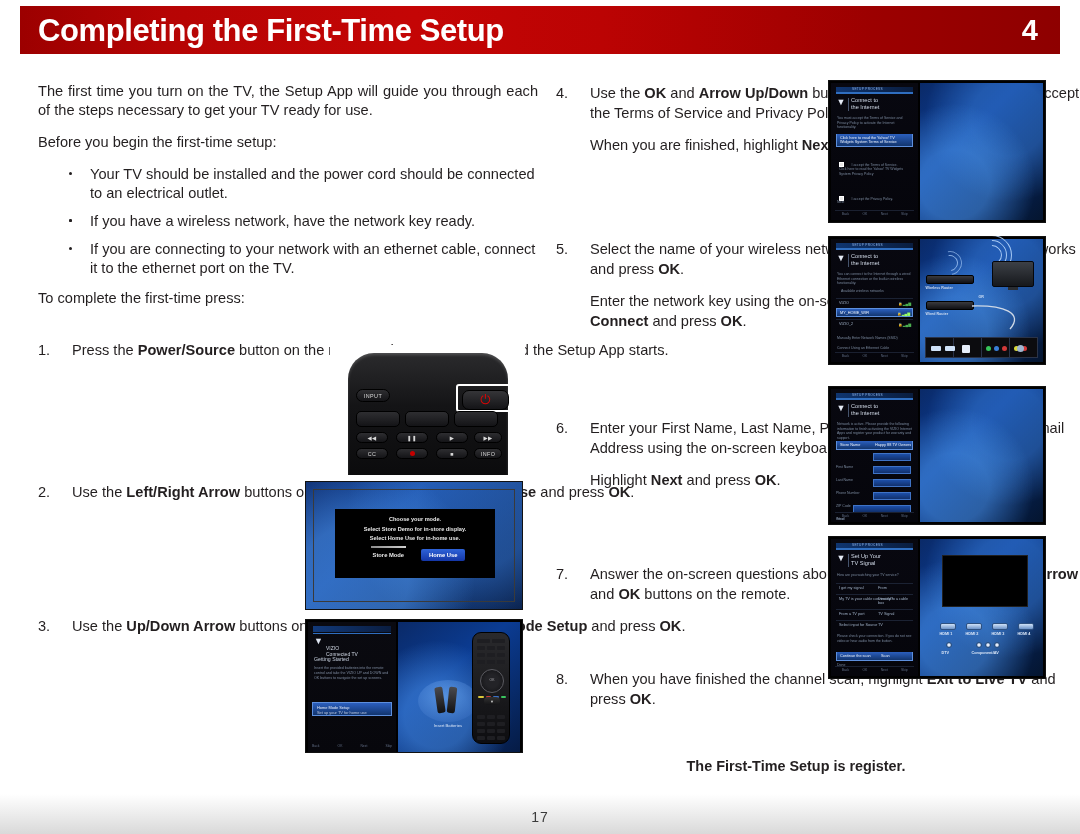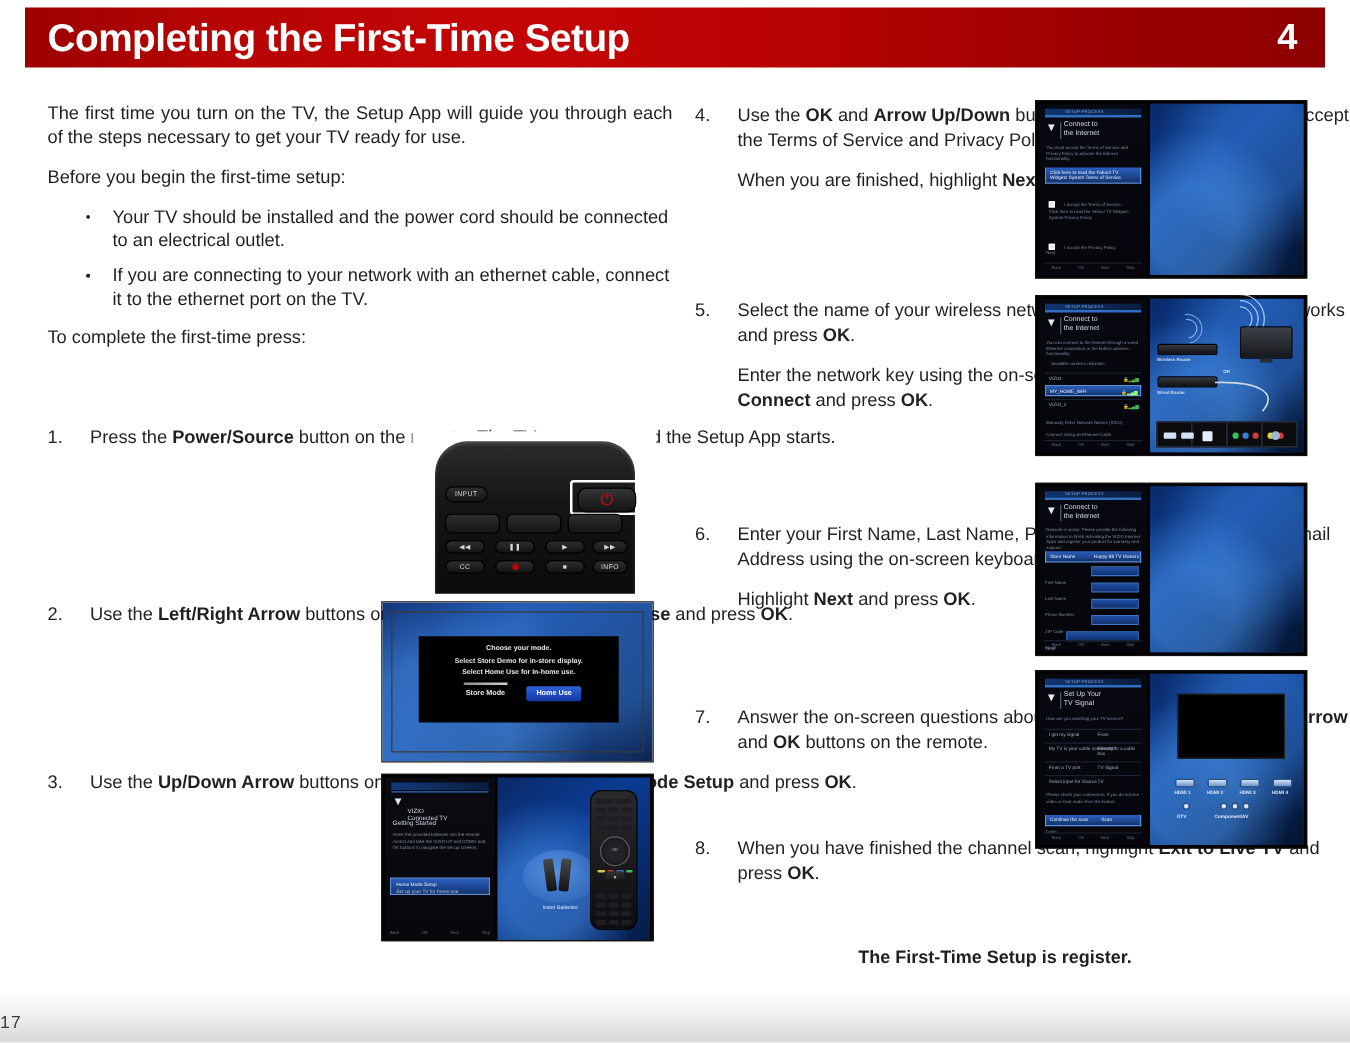--- a/index.html
+++ b/index.html
@@ -66,21 +66,21 @@
     position:absolute; left:556px; top:758px; width:480px;
     text-align:center; font-size:14.4px; font-weight:bold;
   }
 
   
   .footer{
     position:absolute; left:0; bottom:0; width:1080px; height:40px;
     background:linear-gradient(180deg,#ffffff 0%, #f2f2f2 35%, #d9d9d9 100%);
   }
   .folio{
-    position:absolute; left:0; bottom:9px; width:1080px; text-align:left;
+    position:absolute; left:0; bottom:9px; width:1080px; text-align:center;
     font-size:14px; color:#3b3b3b; letter-spacing:1px;
   }
 
   
   .fig{ position:absolute; overflow:hidden; }
   .fig-bd{ border:1px solid #111; }
 
   
   #fig-remote{ left:330px; top:345px; width:195px; height:130px; background:#fff; }
   .remote-body{
@@ -257,20 +257,21 @@
   <div class="banner-title">Completing the First-Time Setup</div>
   <div class="banner-num">4</div>
 </div>
 
 <div class="col-left">
   <p class="para">The first time you turn on the TV, the Setup App will guide you through each of the steps necessary to get your TV ready for use.</p>
   <p class="para nojust">Before you begin the first-time setup:</p>
   <ul class="bullets">
     <li><span class="dot"></span><span>Your TV should be installed and the power cord should be connected to an electrical outlet.</span></li>
     <li><span class="dot"></span></li>
+    <li><span class="dot"></span><span>If you have a wireless network, have the network key ready.</span></li>
     <li><span class="dot"></span><span>If you are connecting to your network with an ethernet cable, connect it to the ethernet port on the TV.</span></li>
   </ul>
   <p class="para nojust">To complete the first-time press:</p>
 </div>
 
 <div class="step l-step1">
   <span class="num">1.</span>
   <span class="rich">Press the <b>Power/Source</b> button on the remote. The TV powers on and the Setup App starts.</span>
 </div>
 

